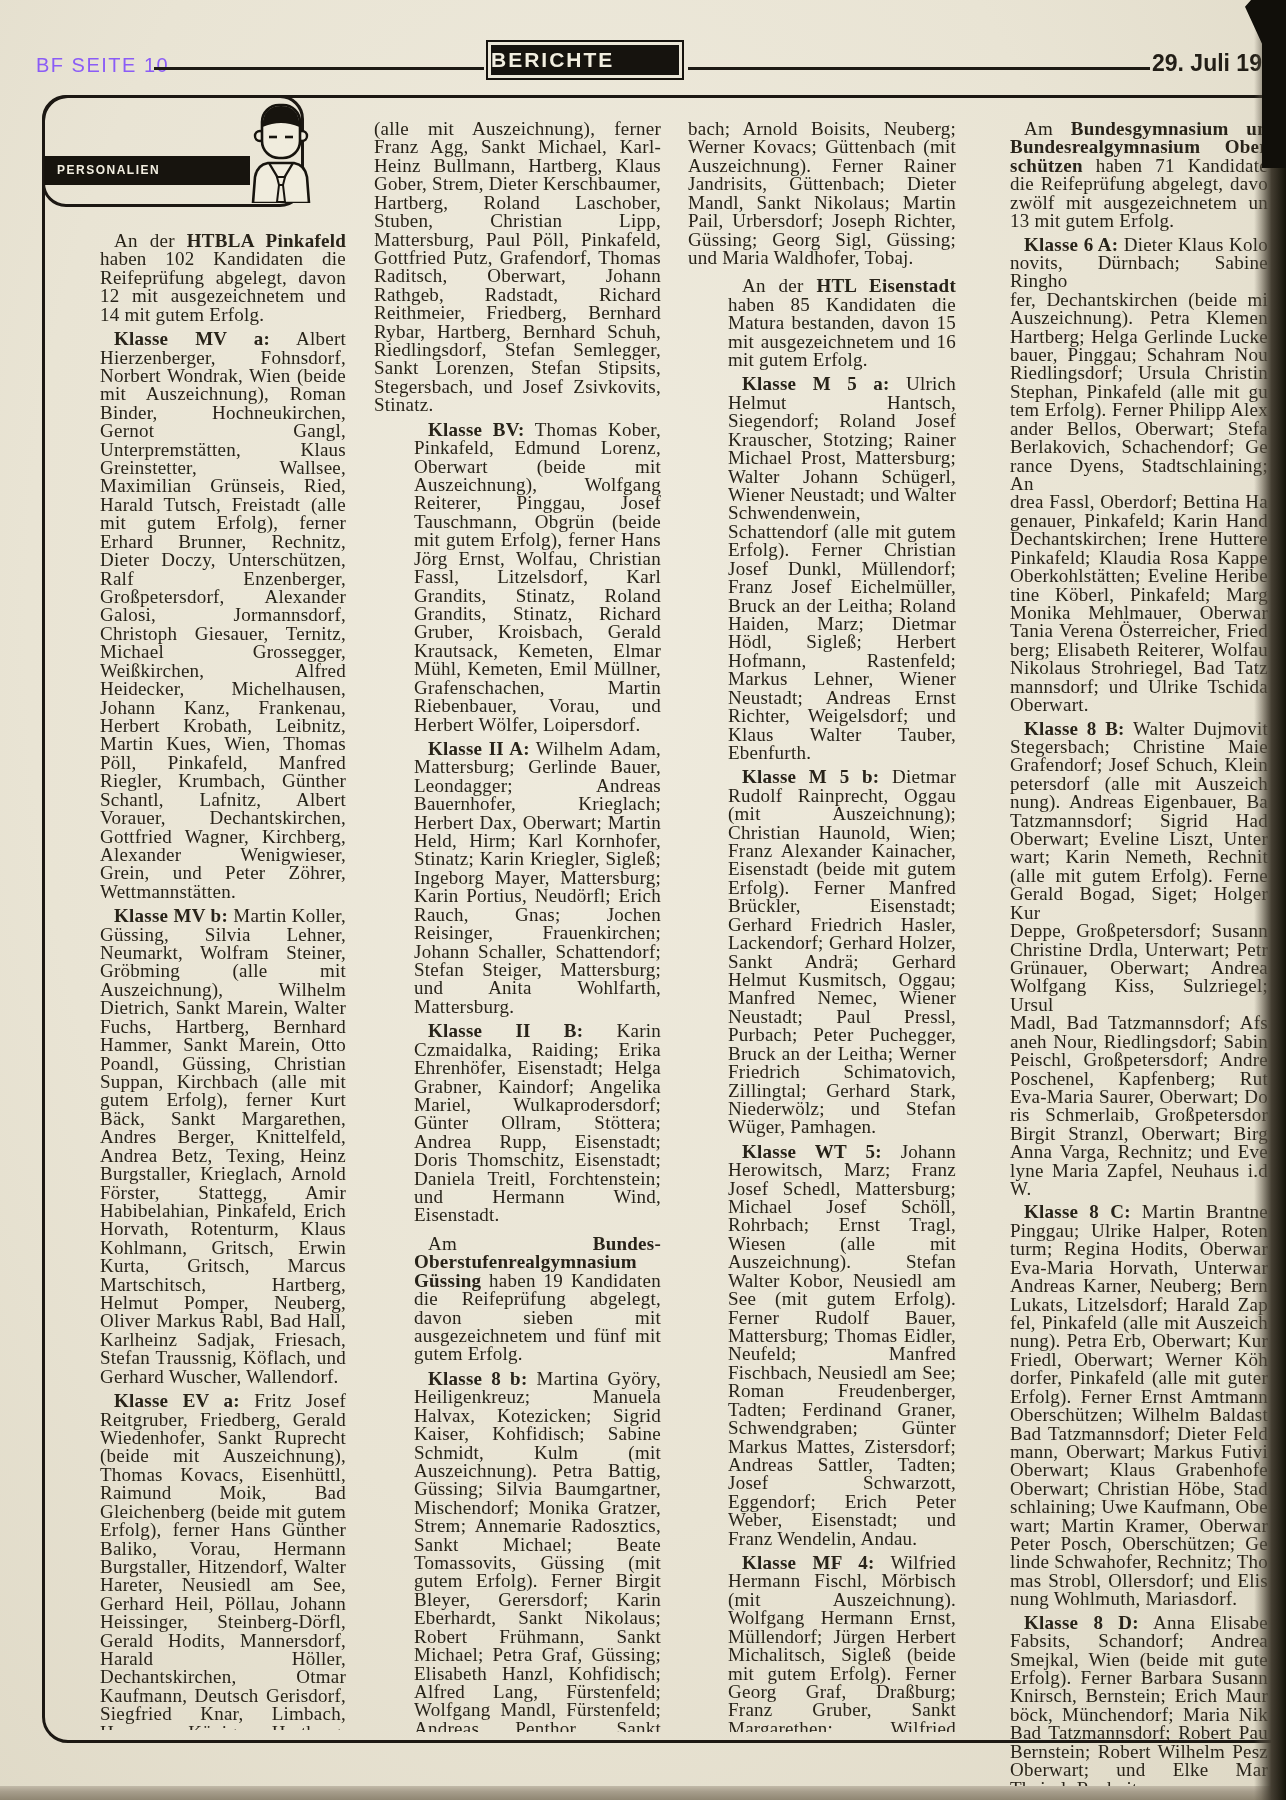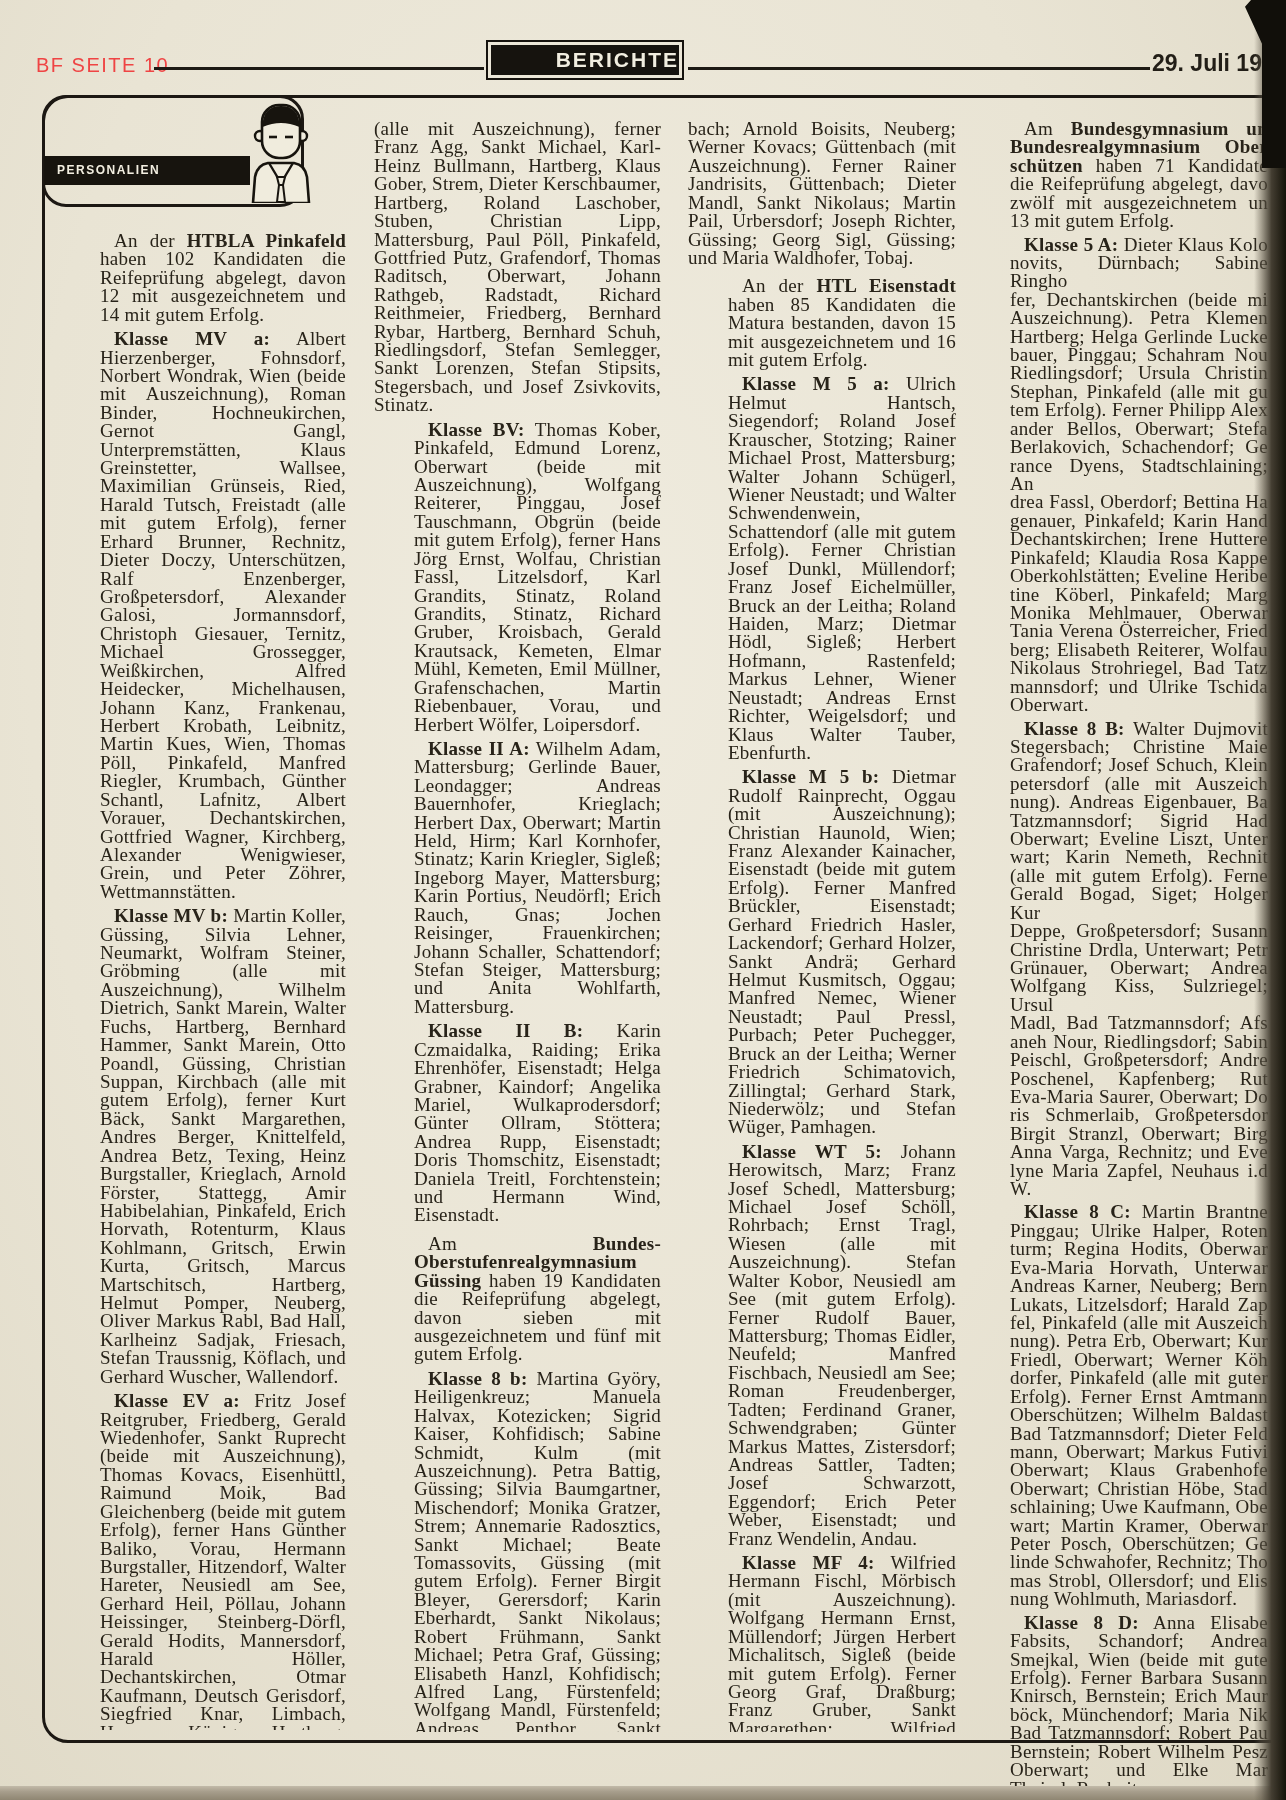--- a/index.html
+++ b/index.html
@@ -5,29 +5,29 @@
   html,body{margin:0;padding:0;}
   body{
     width:1286px;height:1800px;position:relative;overflow:hidden;
     background:radial-gradient(ellipse at 45% 35%, #efebde 0%, #e9e4d4 55%, #ded8c5 100%);
     font-family:"Liberation Serif", serif;
     color:#26221b;
   }
   #page{position:absolute;inset:0;}
   
   .hdr-left{position:absolute;left:36px;top:54px;font-family:"Liberation Sans",sans-serif;
-    font-size:20px;letter-spacing:1.5px;color:#ef4444;}
+    font-size:20px;letter-spacing:1.5px;color:#8b5cf6;}
   .rule{position:absolute;height:3px;background:#1d1a14;}
   .rule-l{left:154px;top:67px;width:330px;}
   .rule-r{left:688px;top:67px;width:462px;}
   .berichte{position:absolute;left:486px;top:40px;width:198px;height:40px;
     border:2px solid #16130e;padding:3px;box-sizing:border-box;background:#ece7d8;}
   .berichte-inner{width:100%;height:100%;background:#16130e;color:#f1eddf;
     font-family:"Liberation Sans",sans-serif;font-weight:700;font-size:21px;
-    letter-spacing:2px;text-align:right;line-height:29px;}
+    letter-spacing:2px;text-align:left;line-height:29px;}
   .hdr-date{position:absolute;left:1152px;top:50px;font-family:"Liberation Sans",sans-serif;
     font-weight:700;font-size:23px;color:#221e17;white-space:nowrap;}
   
   .corner-wedge{position:absolute;left:1236px;top:0;width:50px;height:168px;background:#110f0a;
     clip-path:polygon(100% 0,100% 100%,52% 100%,52% 26%,18% 4%,30% 0);z-index:40;}
   .right-strip{position:absolute;left:1254px;top:0;width:32px;height:1800px;z-index:39;
     background:linear-gradient(90deg, rgba(110,102,88,0) 0%, rgba(96,89,75,0.45) 22%, #433d31 55%, #141209 100%);}
   .bottom-band{position:absolute;left:0;top:1786px;width:1286px;height:14px;z-index:38;
     background:linear-gradient(180deg,#c2bab面 0%,#a79e8c 40%,#8f8672 100%);
     background:linear-gradient(180deg,#c2baa9 0%,#a79e8c 40%,#8f8672 100%);}
@@ -122,21 +122,21 @@
       <p class="para ind"><span class="bseg">Klasse WT 5:</span><span> Johann Herowitsch, Marz; Franz Josef Schedl, Mattersburg; Michael Josef Schöll, Rohrbach; Ernst Tragl, Wiesen (alle mit Auszeichnung). Stefan Walter Kobor, Neusiedl am See (mit gutem Erfolg). Ferner Rudolf Bauer, Mattersburg; Thomas Eidler, Neufeld; Manfred Fischbach, Neusiedl am See; Roman Freudenberger, Tadten; Ferdinand Graner, Schwendgraben; Günter Markus Mattes, Zistersdorf; Andreas Sattler, Tadten; Josef Schwarzott, Eggendorf; Erich Peter Weber, Eisenstadt; und Franz Wendelin, Andau.</span></p>
       <p class="para ind"><span class="bseg">Klasse MF 4:</span><span> Wilfried Hermann Fischl, Mörbisch (mit Auszeichnung). Wolfgang Hermann Ernst, Müllendorf; Jürgen Herbert Michalitsch, Sigleß (beide mit gutem Erfolg). Ferner Georg Graf, Draßburg; Franz Gruber, Sankt Margarethen; Wilfried Johannes Heneker, Sigleß; Rudolf Horvath, Zillingtal; Paul August Koch, Wiesen; Heinrich Lehrner, Steinbrunn; Wilhelm Franz Mesicek, Oberpullendorf; Gerald Robert Moser, Siegendorf; Gerd Josef Pauschenwein, Zagersdorf; Michael Ernst Josef Ratz, Eisenstadt; Arnold Hermann Reisner, Forchtenstein; Wolfgang Friedrich Ritschel, Neusiedl am See; Thomas Voiticek, Eisenstadt; Helmut Wallner, Neufeld; und Karl Josef Wieger, Frauenkirchen.</span></p>
     </div>
   <div id="col4" class="col">
       <div class="cline ind"><span>Am </span><span class="bseg">Bundesgymnasium un</span></div>
       <div class="cline"><span class="bseg">Bundesrealgymnasium Ober</span></div>
       <div class="cline"><span class="bseg">schützen</span><span> haben 71 Kandidate</span></div>
       <div class="cline"><span>die Reifeprüfung abgelegt, davo</span></div>
       <div class="cline"><span>zwölf mit ausgezeichnetem un</span></div>
       <div class="cline endl"><span>13 mit gutem Erfolg.</span></div>
-      <div class="cline ind gap"><span class="bseg">Klasse 5 A:</span><span> Dieter Klaus Kolo</span></div>
+      <div class="cline ind gap"><span class="bseg">Klasse 6 A:</span><span> Dieter Klaus Kolo</span></div>
       <div class="cline"><span>novits, Dürnbach; Sabine Ringho</span></div>
       <div class="cline"><span>fer, Dechantskirchen (beide mi</span></div>
       <div class="cline"><span>Auszeichnung). Petra Klemen</span></div>
       <div class="cline"><span>Hartberg; Helga Gerlinde Lucke</span></div>
       <div class="cline"><span>bauer, Pinggau; Schahram Nou</span></div>
       <div class="cline"><span>Riedlingsdorf; Ursula Christin</span></div>
       <div class="cline"><span>Stephan, Pinkafeld (alle mit gu</span></div>
       <div class="cline"><span>tem Erfolg). Ferner Philipp Alex</span></div>
       <div class="cline"><span>ander Bellos, Oberwart; Stefa</span></div>
       <div class="cline"><span>Berlakovich, Schachendorf; Ge</span></div>

